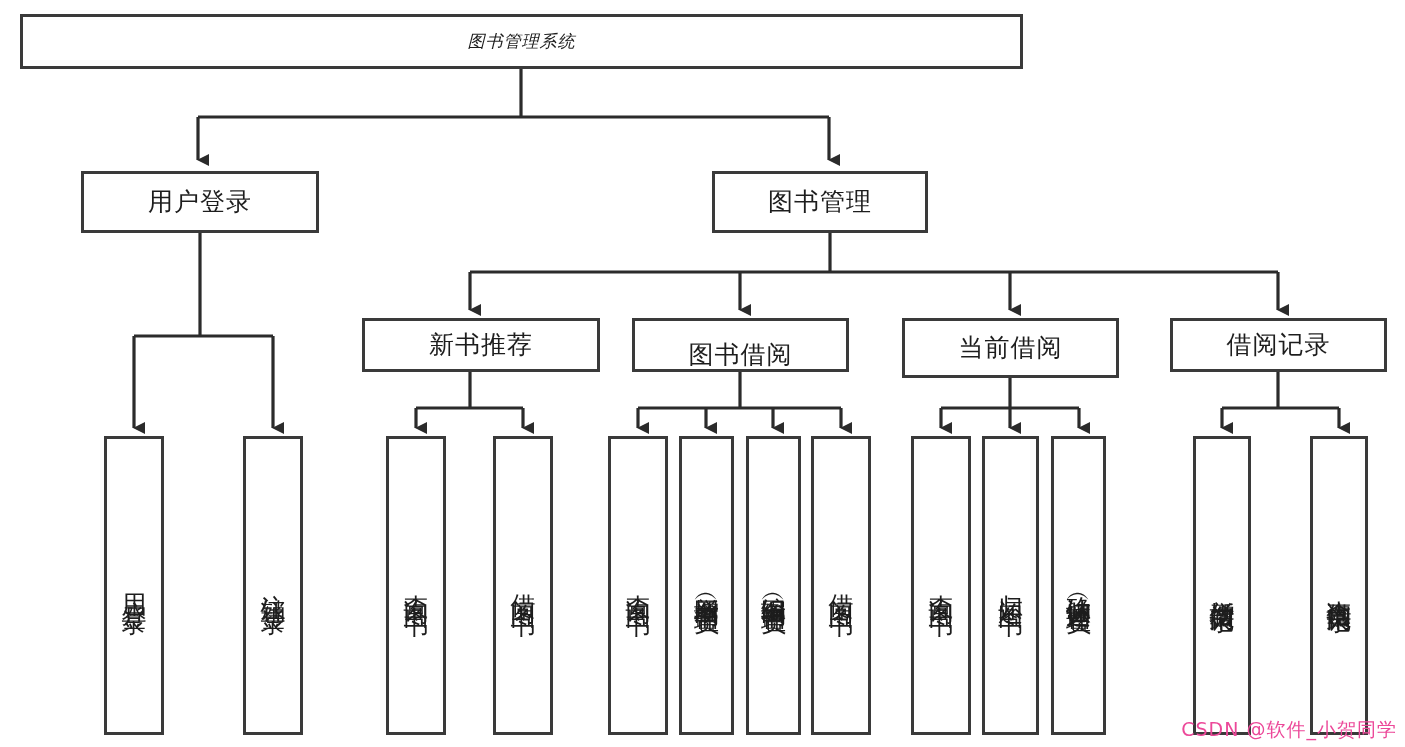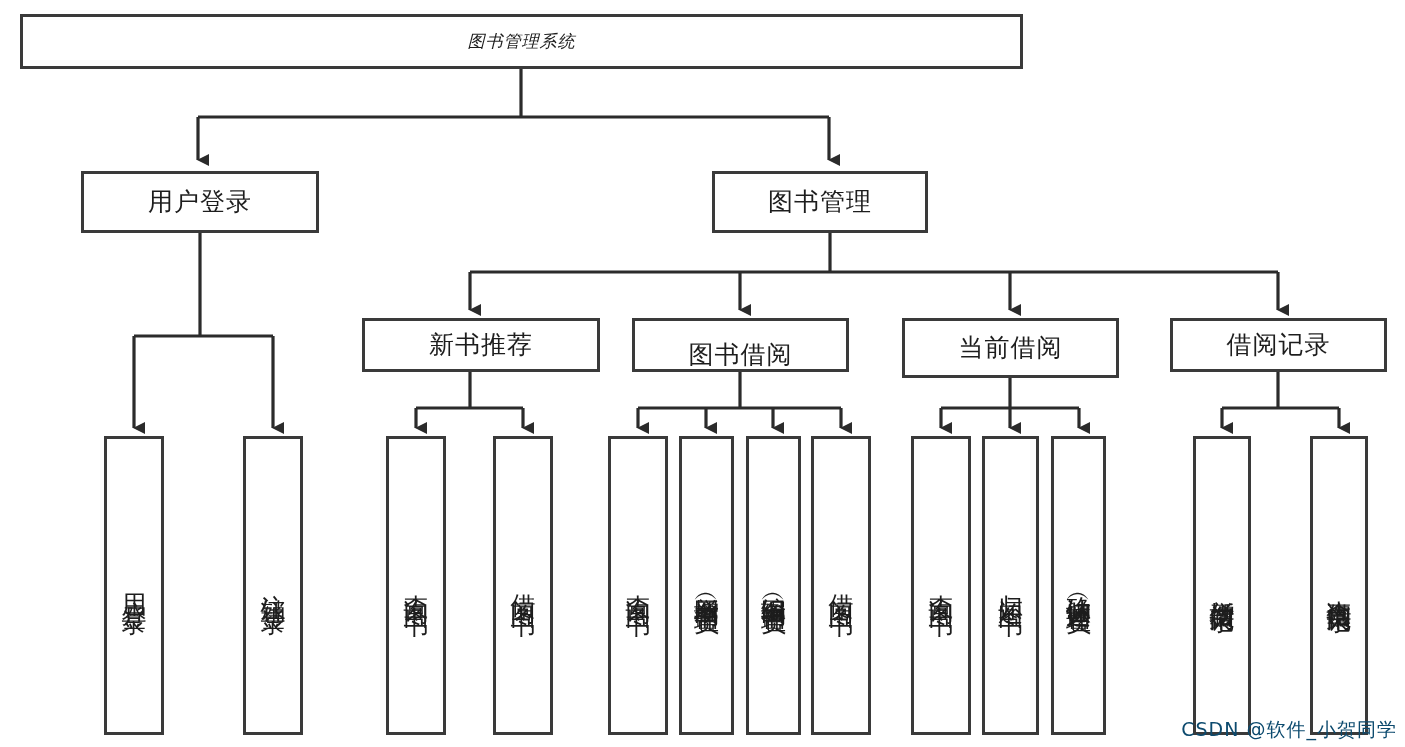--- a/index.html
+++ b/index.html
@@ -67,21 +67,21 @@
   }
   .v-node.narrow .lbl {
     letter-spacing: 2px;
     max-height: 282px;
   }
   .watermark {
     position: absolute;
     right: 8px;
     bottom: 4px;
     font-size: 19px;
-    color: #0c4a6e;
+    color: #ec4899;
     letter-spacing: 1px;
     z-index: 3;
     white-space: pre;
   }
 </style>
 </head>
 <body>
 
 <div id="canvas">
 

